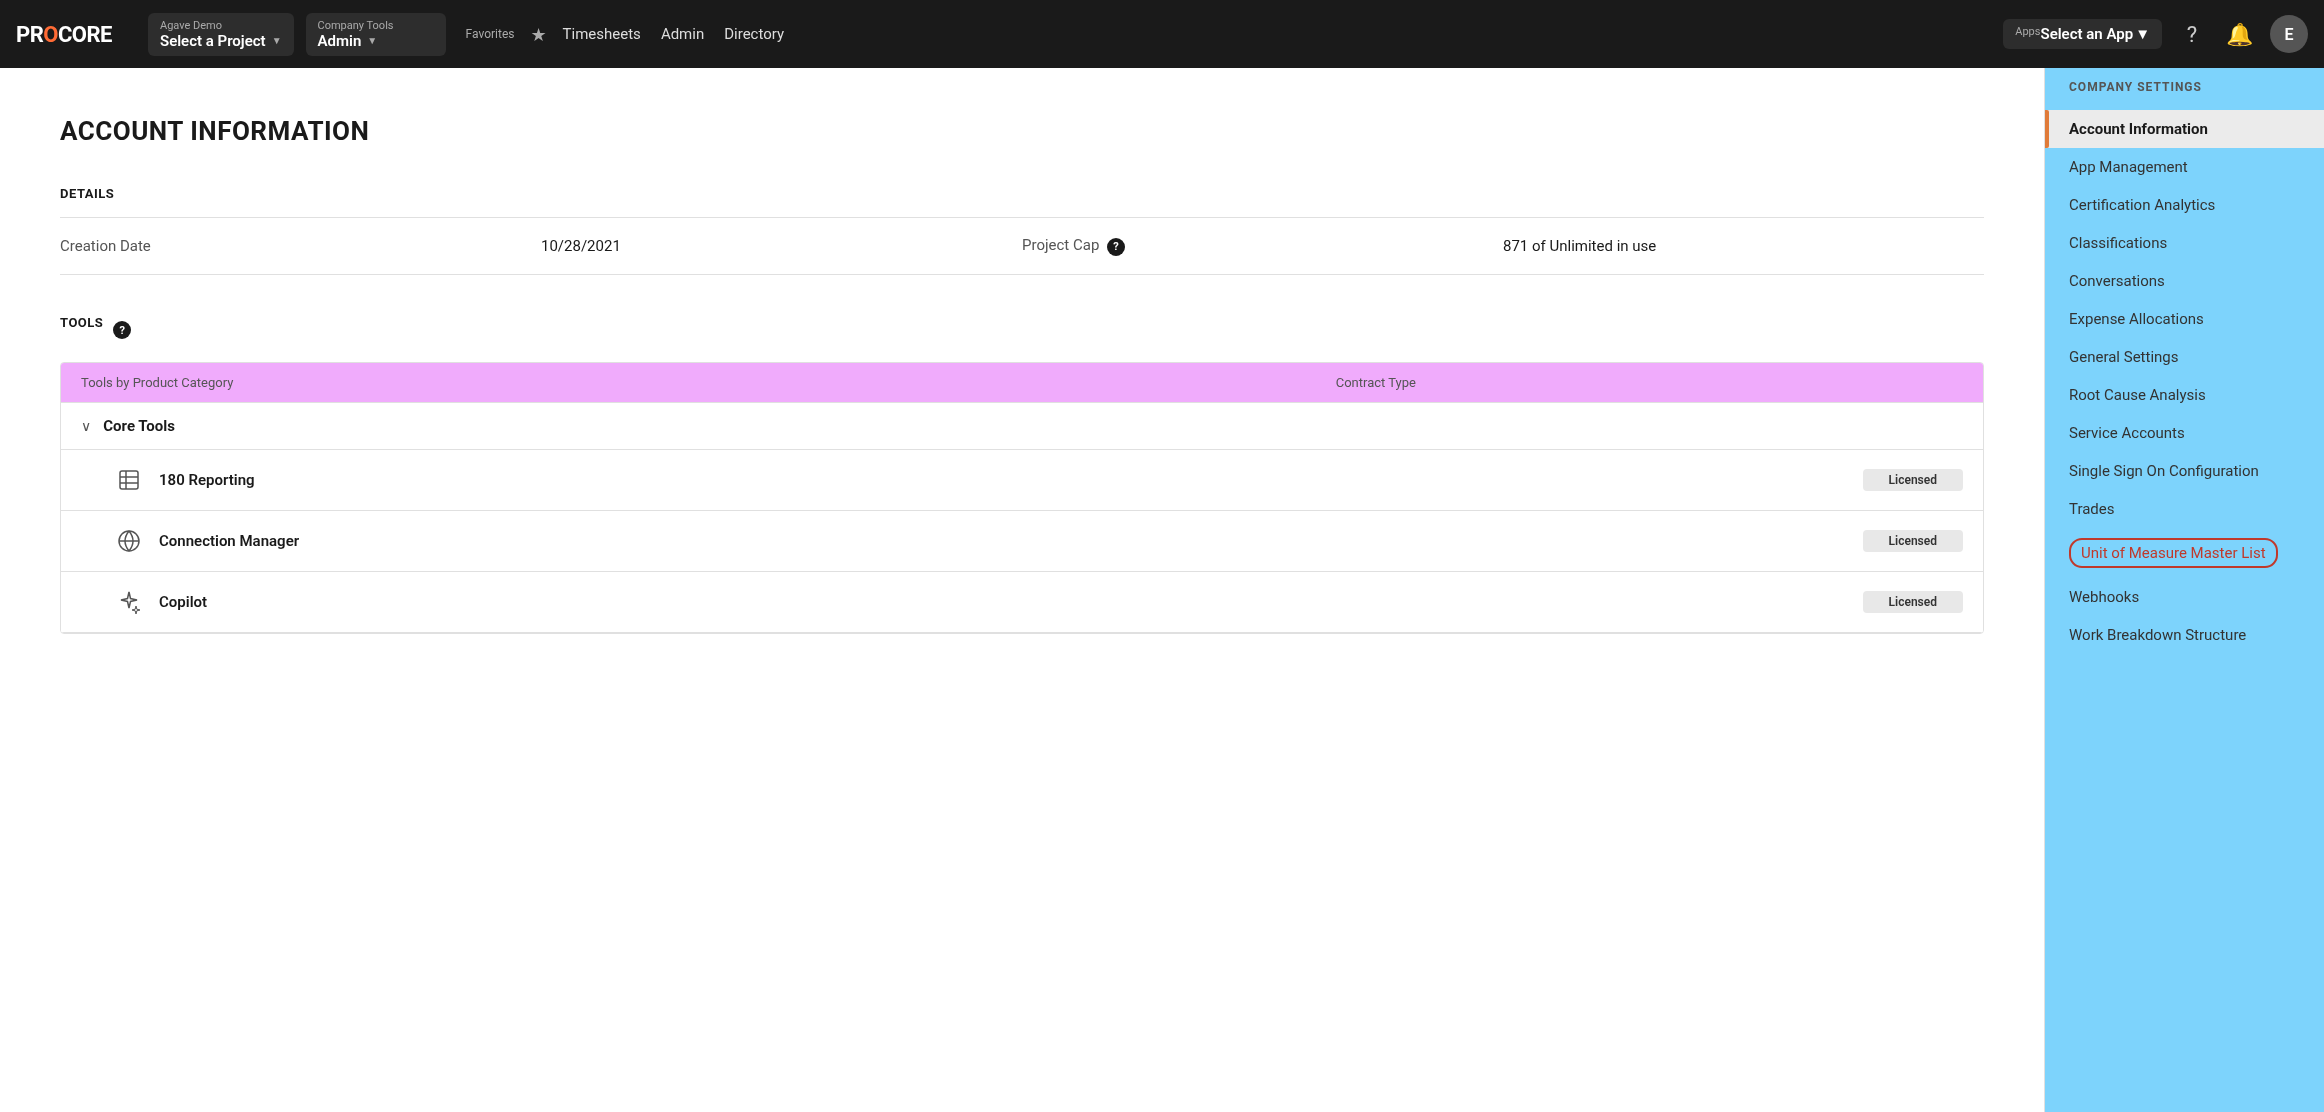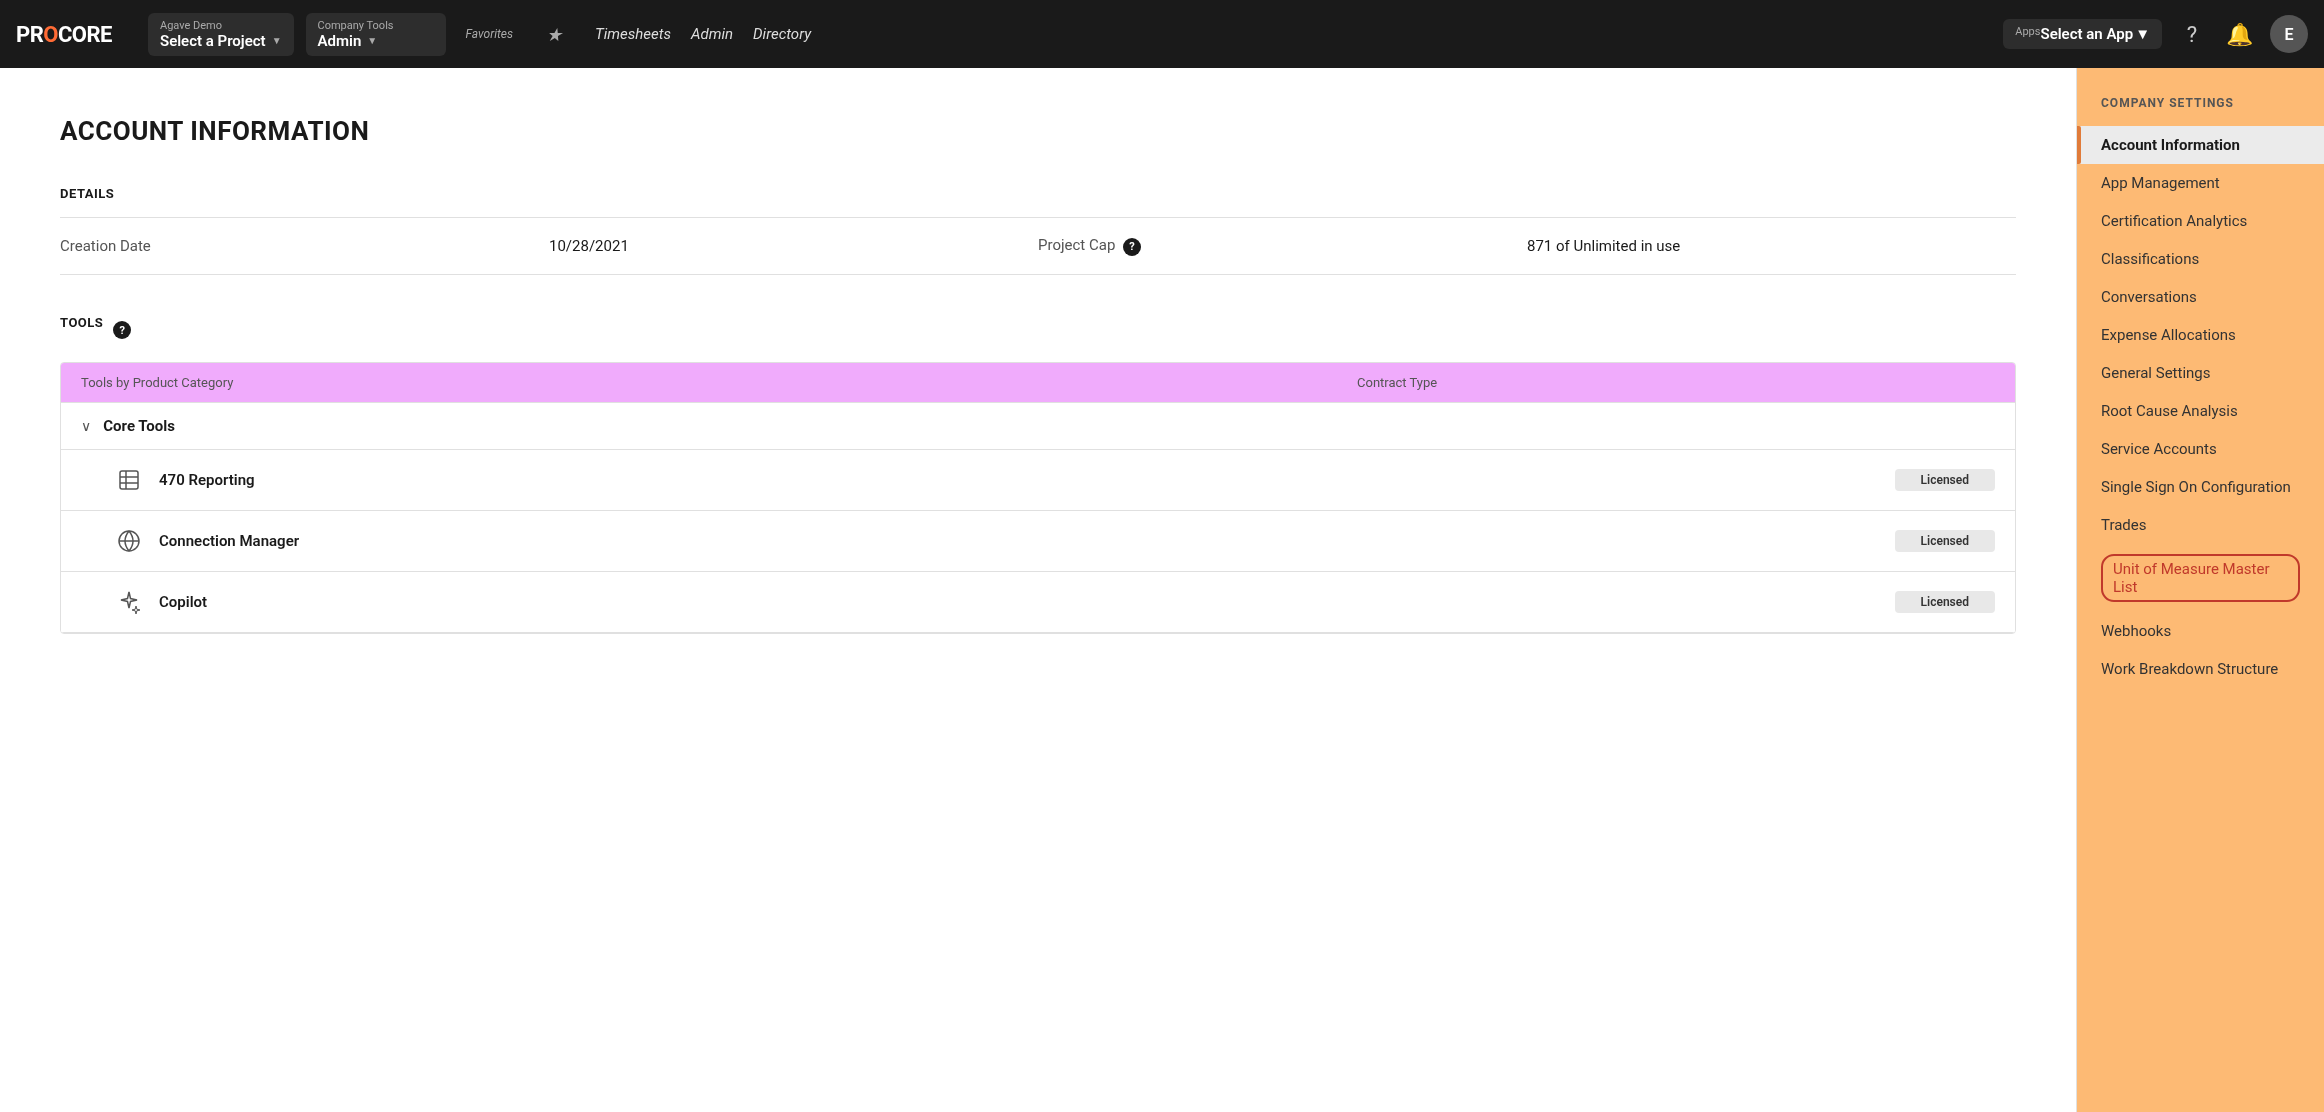--- a/index.html
+++ b/index.html
@@ -60,24 +60,23 @@
     }
 
     .nav-dropdown .value .arrow {
       color: #aaa;
       font-size: 10px;
     }
 
     .favorites-section {
       display: flex;
       align-items: center;
-      gap: 33px;
+      gap: 16px;
       margin-left: 8px;
       flex: 1;
-      font-style: italic;
     }
 
     .favorites-label {
       color: #aaa;
       font-size: 12px;
     }
 
     .star-icon {
       color: #aaa;
       font-size: 18px;
@@ -314,24 +313,24 @@
       background: #e8e8e8;
       color: #333;
       font-size: 12px;
       font-weight: 600;
       padding: 4px 26px;
       border-radius: 4px;
     }
 
     
     .sidebar {
-      width: 248px;
-      background: #fdba74;
+      width: 280px;
+      background: #7dd3fc;
       border-left: 1px solid #e0e0e0;
-      padding: 28px 0;
+      padding: 12px 0;
       flex-shrink: 0;
     }
 
     .sidebar-title {
       font-size: 12px;
       font-weight: 700;
       letter-spacing: 1px;
       text-transform: uppercase;
       color: #555;
       padding: 0 24px;
@@ -463,21 +462,21 @@
 
         <div class="tools-item-row">
           <div class="tool-icon">
             <svg width="24" height="24" viewBox="0 0 24 24" fill="none" stroke="#555" stroke-width="1.5">
               <rect x="3" y="3" width="18" height="18" rx="2"></rect>
               <line x1="3" y1="9" x2="21" y2="9"></line>
               <line x1="3" y1="15" x2="21" y2="15"></line>
               <line x1="9" y1="3" x2="9" y2="21"></line>
             </svg>
           </div>
-          <span class="tool-name">470 Reporting</span>
+          <span class="tool-name">180 Reporting</span>
           <span class="contract-badge">Licensed</span>
         </div>
 
         <div class="tools-item-row">
           <div class="tool-icon">
             <svg width="24" height="24" viewBox="0 0 24 24" fill="none" stroke="#555" stroke-width="1.5">
               <circle cx="12" cy="12" r="10"></circle>
               <path d="M12 2 C12 2 8 7 8 12 C8 17 12 22 12 22"></path>
               <path d="M12 2 C12 2 16 7 16 12 C16 17 12 22 12 22"></path>
               <line x1="2" y1="12" x2="22" y2="12"></line>

